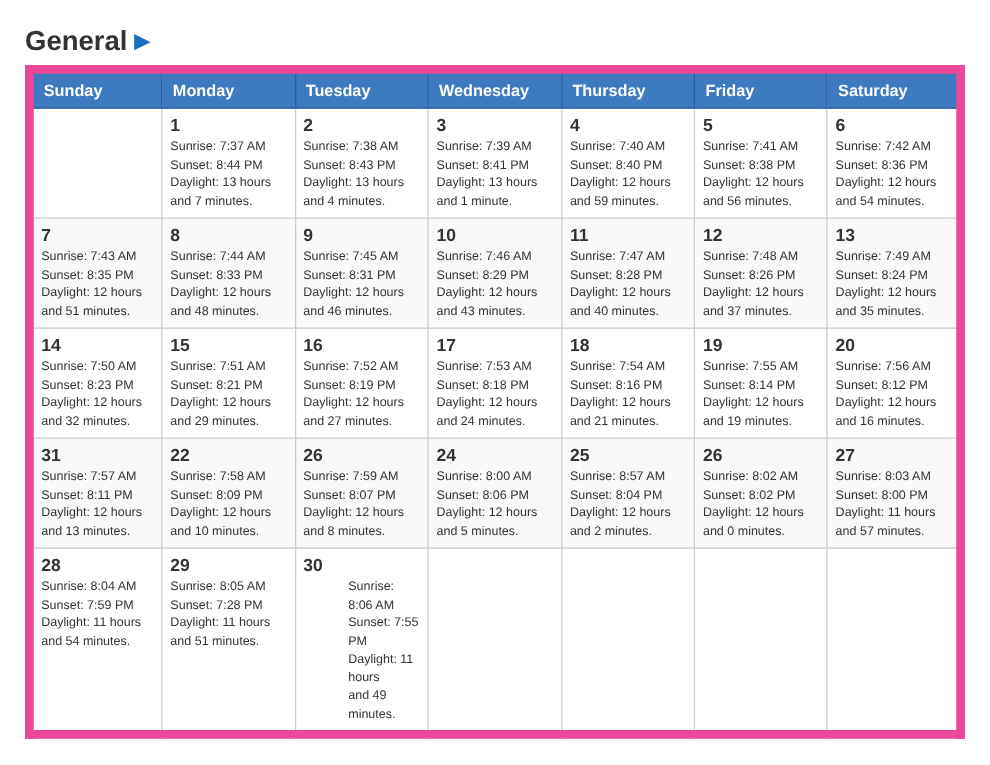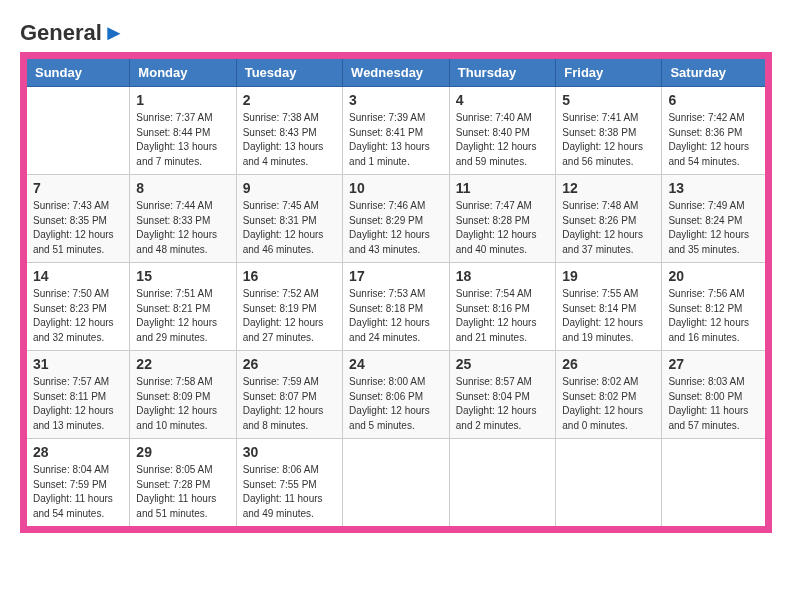--- a/index.html
+++ b/index.html
@@ -309,21 +309,21 @@
         </td>
         <td>
           <div class="day-num">29</div>
           <div class="day-info" style="white-space: pre-line;">Sunrise: 8:05 AM
 Sunset: 7:28 PM
 Daylight: 11 hours
 and 51 minutes.</div>
         </td>
         <td>
           <div class="day-num">30</div>
-          <div class="day-info" style="white-space: pre-line;">Sunrise: 8:06 AM
+          <div class="day-info" style="white-space: pre-line; margin-left: 36px;">Sunrise: 8:06 AM
 Sunset: 7:55 PM
 Daylight: 11 hours
 and 49 minutes.</div>
         </td>
         <td></td>
         <td></td>
         <td></td>
         <td></td>
       </tr>
     </tbody>

